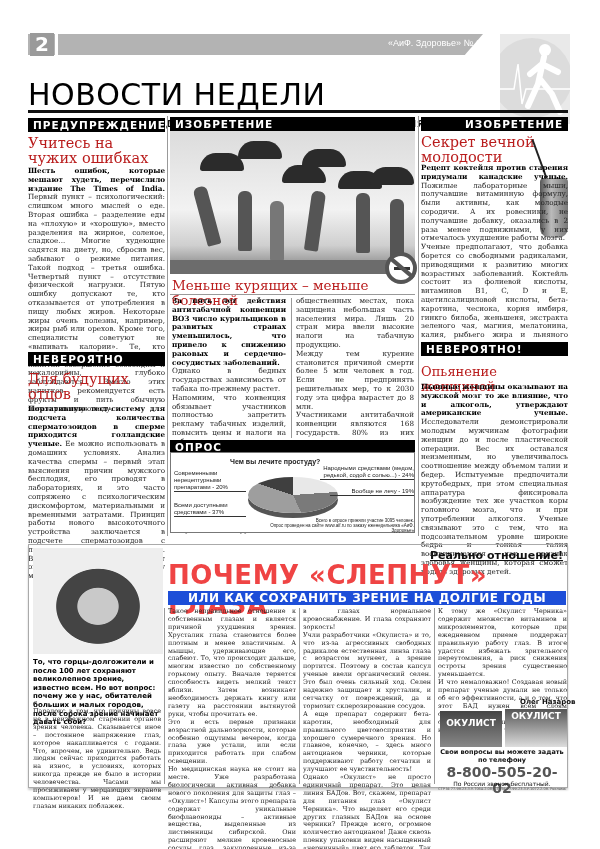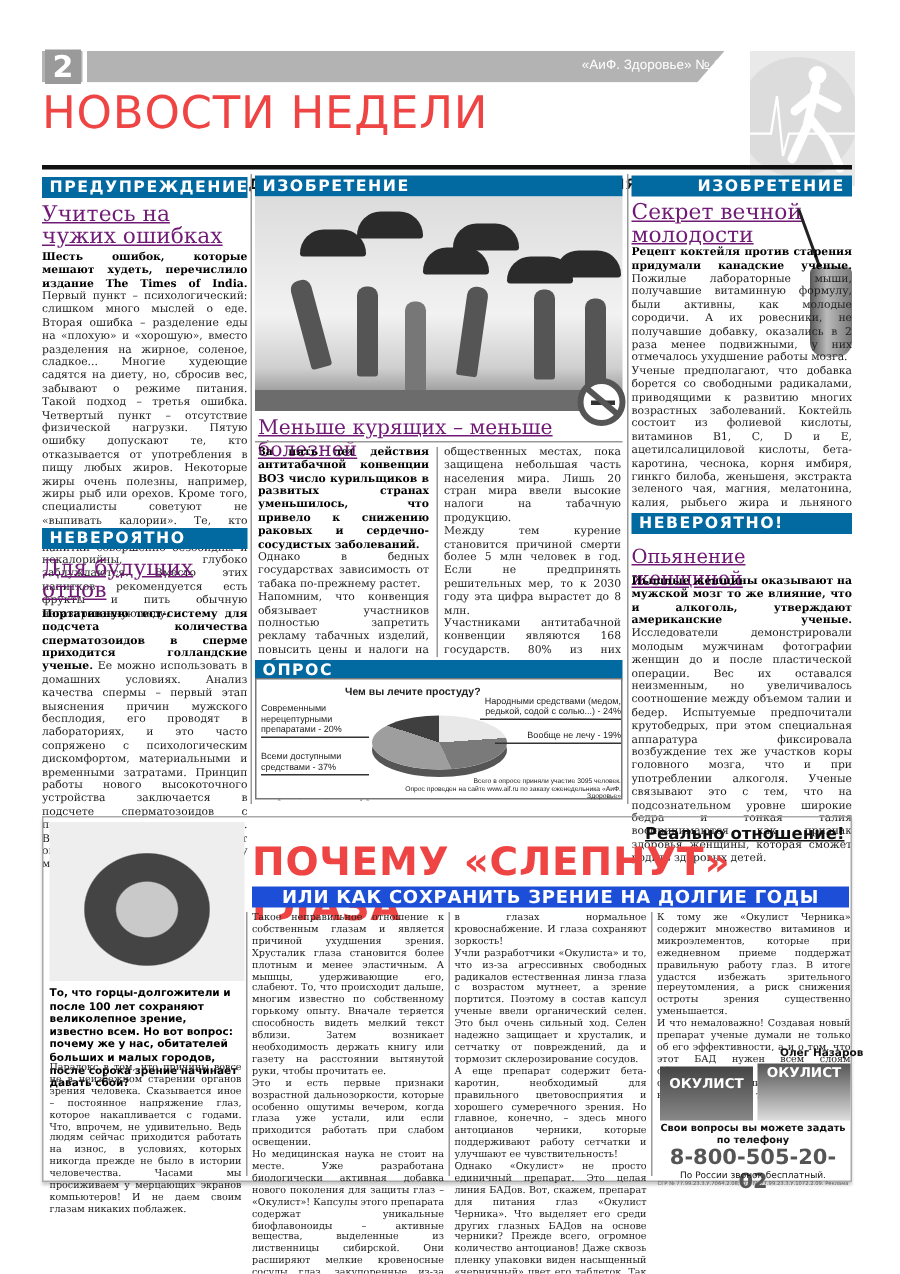--- a/index.html
+++ b/index.html
@@ -5,26 +5,26 @@
   html,body{margin:0;padding:0;background:#fff;}
   body{width:600px;height:849px;position:relative;overflow:hidden;font-family:"DejaVu Serif",serif;color:#111;}
   .abs{position:absolute;}
   
   .topbar{left:28px;top:34px;width:455px;height:21px;background:#b3b3b3;clip-path:polygon(0 0,100% 0,96% 100%,0 100%);}
   .pagenum{left:30px;top:33px;width:24px;height:23px;background:#9a9a9a;color:#fff;font:bold 20px/23px "DejaVu Sans",sans-serif;text-align:center;}
   .pagesep{left:55px;top:34px;width:3px;height:21px;background:#fff;}
   .issue{left:360px;top:38px;width:150px;font:9px "Liberation Sans",sans-serif;color:#fff;text-align:right;}
   .deco{left:500px;top:34px;width:70px;height:90px;background:#e9e9e9;overflow:hidden;}
   .deco .circle{position:absolute;left:-8px;top:4px;width:80px;height:80px;border-radius:50%;background:#dcdcdc;}
-  .title{left:28px;top:60px;font:30px/32px "DejaVu Sans",sans-serif;letter-spacing:0.5px;color:#ef4444;}
+  .title{left:28px;top:79px;font:30px/32px "DejaVu Sans",sans-serif;letter-spacing:0.5px;color:#000000;}
   .subtitle{left:28px;top:96px;font:bold 9.5px "DejaVu Sans",sans-serif;letter-spacing:0.6px;color:#111;margin-top:22px;}
   .rule{left:28px;top:110px;width:540px;height:3px;background:#111;}
   
-  .lbl{background:#0369a1;color:#fff;font:bold 10.5px/14px "DejaVu Sans",sans-serif;letter-spacing:1px;padding:0 5px;box-sizing:border-box;height:14px;}
-  .hd{font:14.5px/15px "DejaVu Serif",serif;color:#701a75;text-decoration:underline;}
+  .lbl{background:#000000;color:#fff;font:bold 10.5px/14px "DejaVu Sans",sans-serif;letter-spacing:1px;padding:0 5px;box-sizing:border-box;height:14px;}
+  .hd{font:14.5px/15px "DejaVu Serif",serif;color:#b91c1c;}
   .txt{font:7.2px/8.8px "DejaVu Serif",serif;text-align:justify;color:#222;}
   .txt b{font-weight:bold;color:#000;}
   .vsep{background:#999;width:1px;}
   
   .photo{left:170px;top:131px;width:245px;height:143px;background:linear-gradient(#dcdcdc,#f2f2f2 55%,#cfcfcf 80%,#777 100%);overflow:hidden;}
   .umb{position:absolute;width:44px;height:18px;border-radius:22px 22px 3px 3px;background:#2b2b2b;}
   .person{position:absolute;width:14px;height:60px;background:#555;border-radius:6px 6px 2px 2px;}
   .ground{position:absolute;left:0;bottom:0;width:100%;height:14px;background:#6c6c6c;}
   .nosmoke{left:385px;top:252px;width:32px;height:32px;border-radius:50%;border:4px solid #555;box-sizing:border-box;background:#fff;}
   .nosmoke .cig{position:absolute;left:5px;top:11px;width:16px;height:3px;background:#333;}

